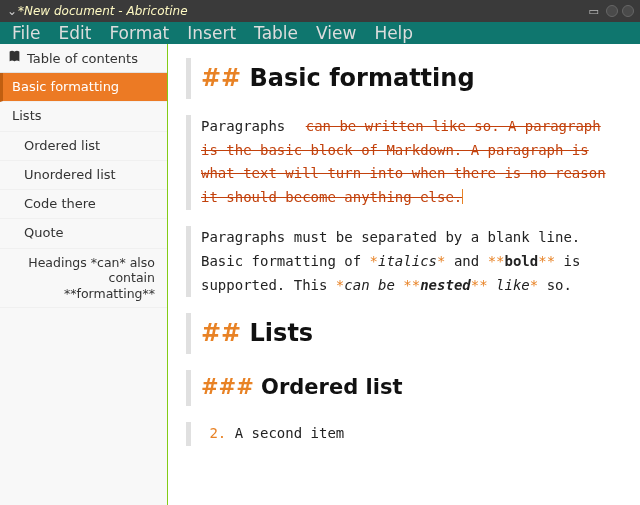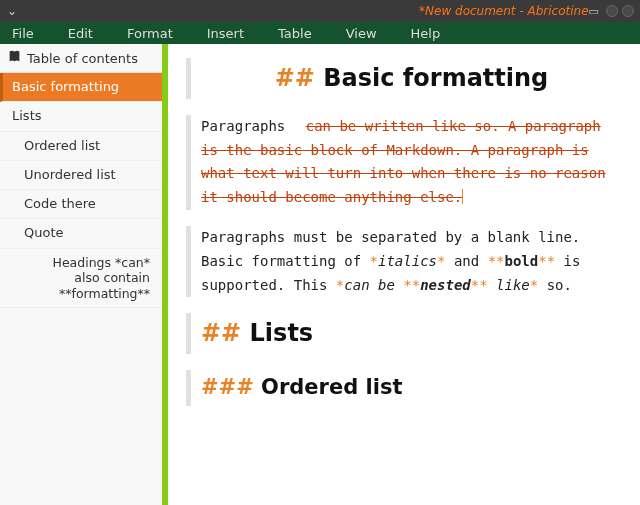--- a/index.html
+++ b/index.html
@@ -21,65 +21,65 @@
     align-items: center;
     padding: 0 6px;
     font-size: 12px;
   }
   .titlebar .chevron-down {
     width: 12px; text-align: center;
     color: #ccc;
   }
   .titlebar .title {
     flex: 1;
-    text-align: right;
+    text-align: left;
     font-style: italic;
-    color: #f97316;
+    color: #fef9c3;
   }
   .titlebar .winbtns {
     display: flex;
     gap: 4px;
     align-items: center;
   }
   .titlebar .sysicon {
     color: #bbb;
     font-size: 11px;
     padding-right: 3px;
   }
   .titlebar .circle {
     width: 12px; height: 12px;
     border-radius: 50%;
     border: 1px solid #666;
     background: #4a4a4a;
   }
   
   .menubar {
     height: 22px;
-    background: #14532d;
+    background: #0f766e;
     color: #ddd;
     display: flex;
     align-items: center;
     padding: 0 4px;
-    font-size: 13px;
-    gap: 18px;
+    font-size: 17px;
+    gap: 2px;
   }
   .menubar .menu-item {
     padding: 2px 8px;
     cursor: default;
   }
   
   .content {
     display: flex;
     height: calc(505px - 44px);
     background: #fff;
   }
   
   .sidebar {
     width: 168px;
-    border-right: 6px solid #84cc16;
+    border-right: 1px solid #84cc16;
     background: #f8f8f8;
     display: flex;
     flex-direction: column;
   }
   .sidebar-header {
     display: flex;
     align-items: center;
     gap: 6px;
     padding: 6px 8px;
     font-size: 13px;
@@ -149,21 +149,21 @@
     width: 0;
     border-left: 1px solid #e88225;
     height: 1.1em;
     vertical-align: -2px;
   }
   .star { color: #e88225; }
   .italic { font-style: italic; }
   .bold { font-weight: 700; }
   .ol-num { color: #e88225; }
   .para-block { color: #222; }
-  .first-heading { margin-top: 10px !important; text-align: center; }
+  .first-heading { margin-top: 10px !important; }
 </style>
 </head>
 <body>
 
 <div class="titlebar">
   <span class="chevron-down">⌄</span>
   <span class="title">*New document - Abricotine</span>
   <div class="winbtns">
     <span class="sysicon">▭</span>
     <span class="circle"></span>
@@ -219,16 +219,19 @@
 
     <div class="block h2">
       <span class="hashes">## </span><span>Lists</span>
     </div>
 
     <div class="block h3">
       <span class="hashes">### </span><span>Ordered list</span>
     </div>
 
     <div class="block para-block">
+      <div>
+        &nbsp;<span class="ol-num">2.</span><span> A second item</span>
+      </div>
     </div>
 
   </div>
 </div>
 
 </body></html>

